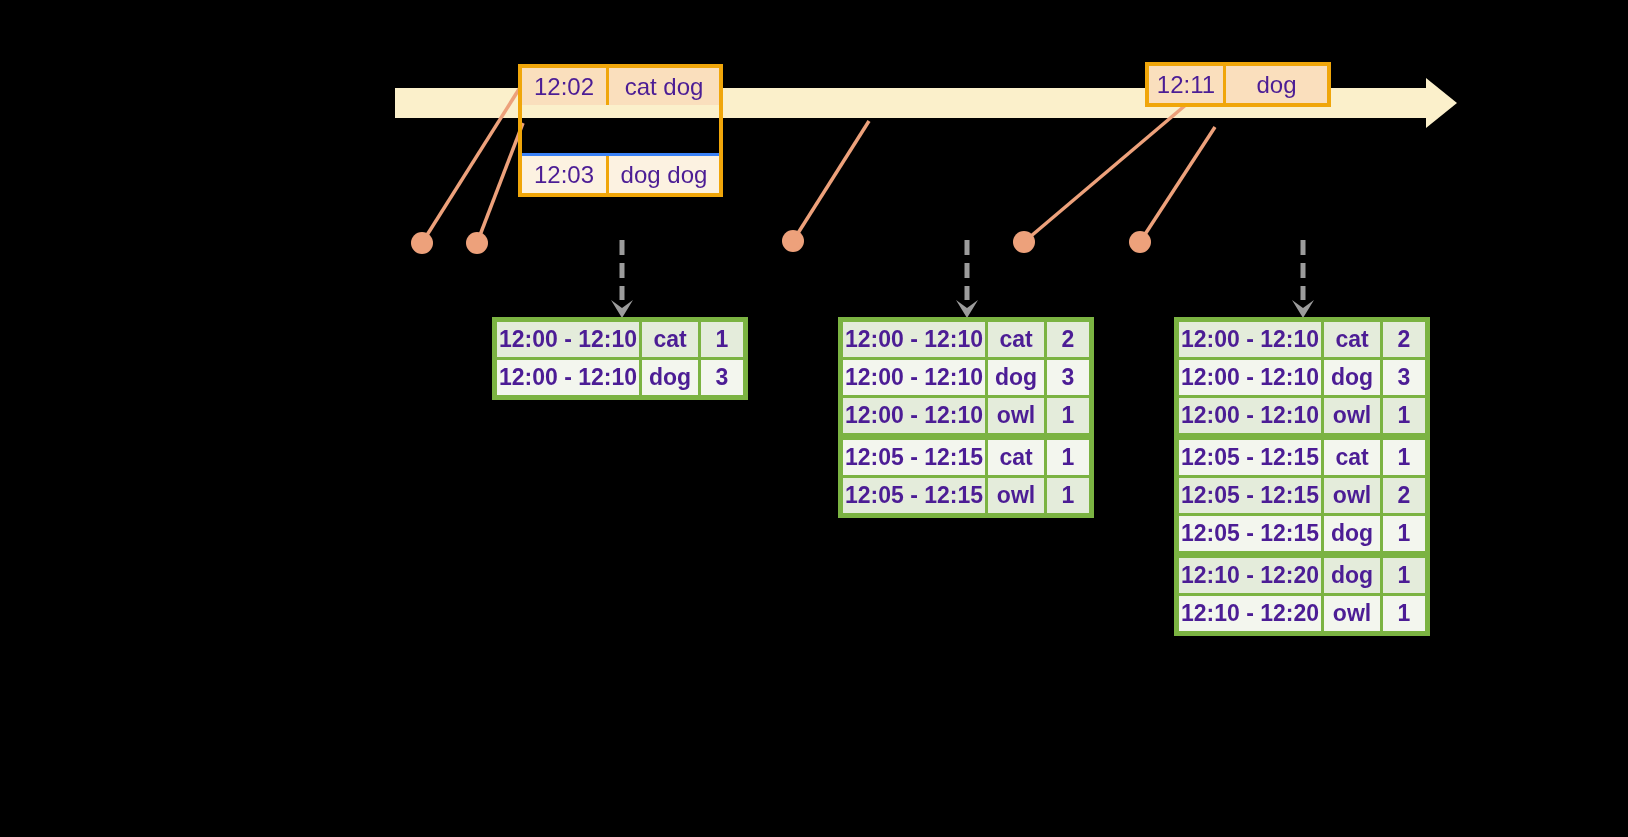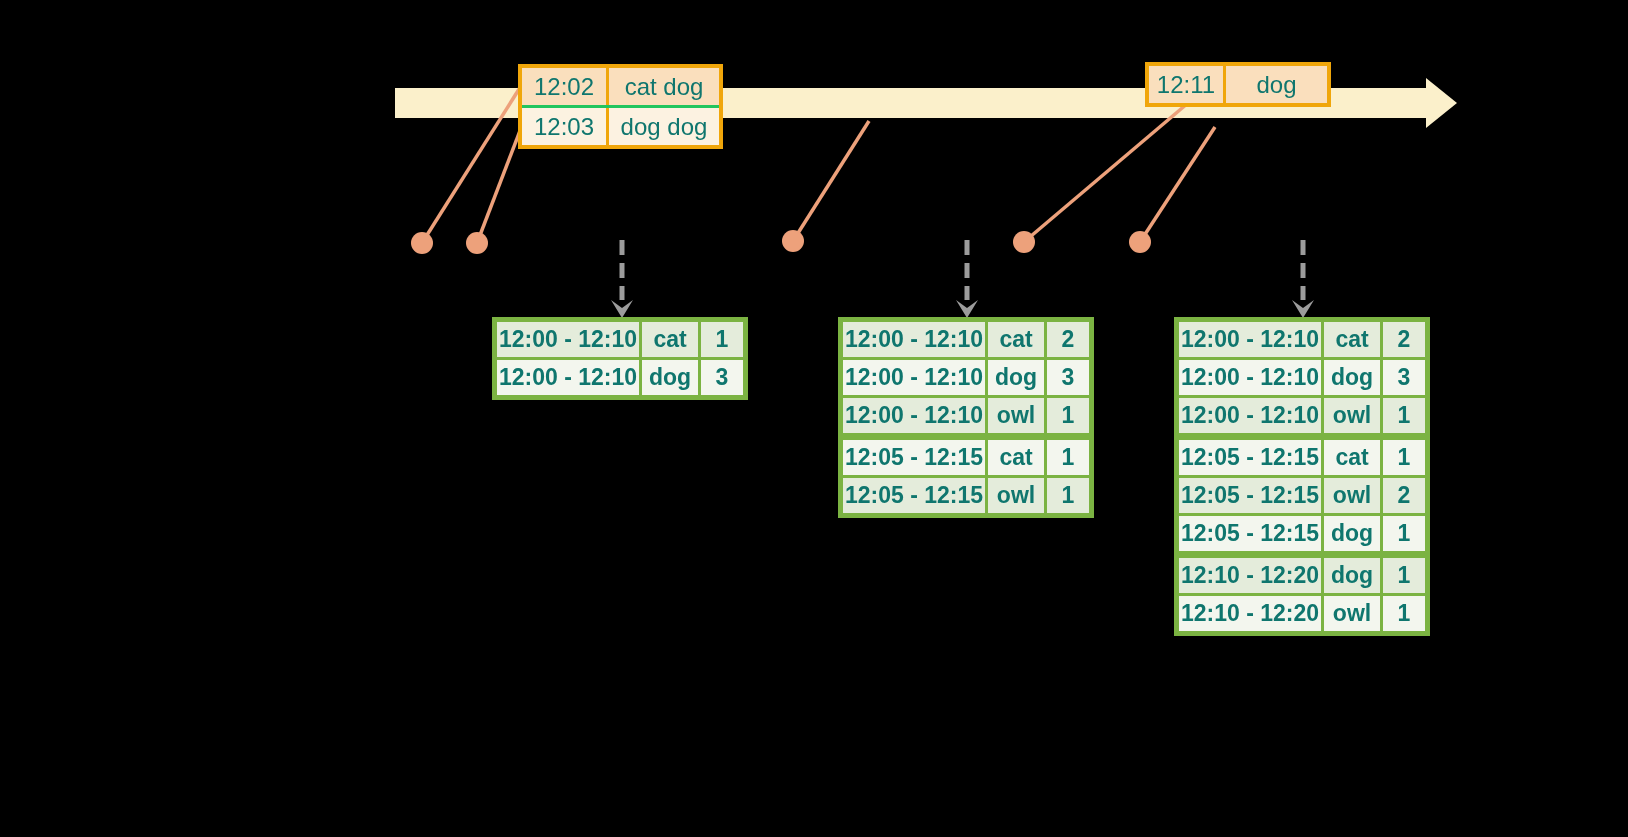--- a/index.html
+++ b/index.html
@@ -1,26 +1,26 @@
 <!DOCTYPE html>
 <html><head>
 <meta charset="utf-8">
 <style>
   html,body{margin:0;padding:0;background:#000;}
   #canvas{
     position:relative;width:1628px;height:754px;background:#000;overflow:hidden;
-    font-family:"Liberation Sans","DejaVu Sans",sans-serif;color:#0f766e;
+    font-family:"Liberation Sans","DejaVu Sans",sans-serif;color:#4c1d95;
   }
   #shapes{position:absolute;left:0;top:0;z-index:1;}
 
   
   .event-box{position:absolute;z-index:2;border:4px solid #f0a60a;display:flex;flex-direction:column;box-sizing:border-box;}
   .event-row{display:flex;height:37px;}
   .event-box.single .event-row{height:32px;}
-  .event-row + .event-row{border-top:3px solid #22c55e;}
+  .event-row + .event-row{border-top:3px solid #3b82f6;margin-top:48px;}
   .event-row .cell{display:flex;align-items:center;justify-content:center;font-size:24px;}
   .event-row .time{border-right:3px solid #f0a60a;}
   .ev-dark{background:#fadfbd;}
   .ev-light{background:#fcf2e1;}
 
   #event-box-1{left:518px;top:64px;width:205px;}
   #event-box-1 .time{width:84px;} #event-box-1 .words{width:110px;}
   #event-box-2{left:867px;top:84px;width:200px;}
   #event-box-2 .time{width:82px;} #event-box-2 .words{width:107px;}
   #event-box-3{left:1145px;top:62px;width:186px;}

